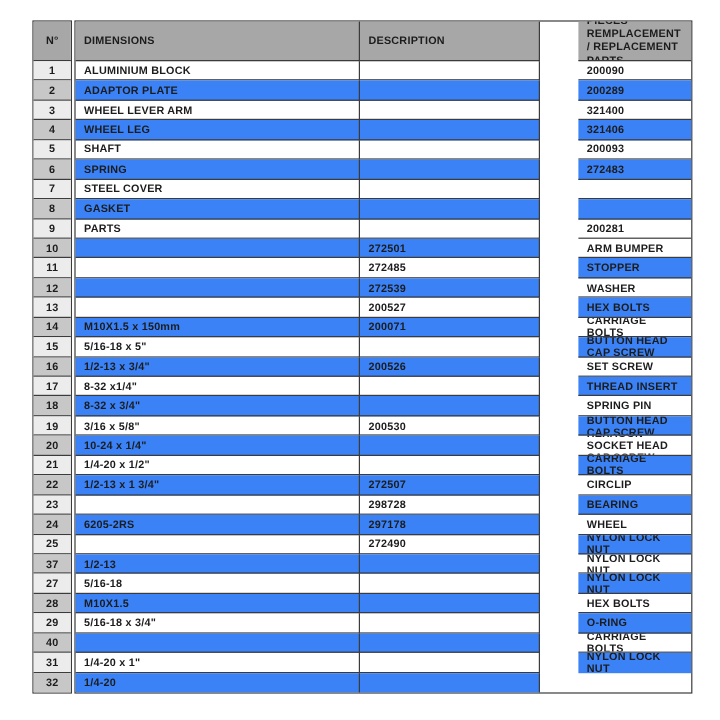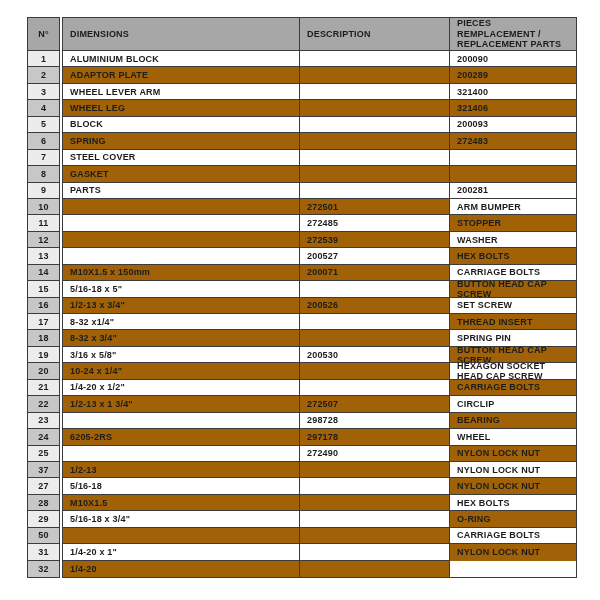--- a/index.html
+++ b/index.html
@@ -63,27 +63,27 @@
     align-items: center;
     padding: 0 4px 0 7px;
     font-size: 9px;
     font-weight: bold;
     letter-spacing: 0.2px;
     color: #1c1c1c;
     box-sizing: border-box;
     overflow: hidden;
     white-space: pre-line;
   }
-  .main-col > div:nth-child(3n) { border-right: none; }
+  .main-col > div:nth-child(3n) { border-right: none; margin-left: 32px; }
   .main-col > div:nth-last-child(-n+3) { border-bottom: none; }
   .header-cell {
     background: #a7a7a7;
     line-height: 1.2;
   }
-  .cell.even { background: #a16207; }
+  .cell.even { background: #3b82f6; }
 </style>
 </head>
 <body>
 
 <div class="parts-table">
   <div class="num-col">
     <div class="num-header">N°</div>
   <div class="num-cell">1</div>
       <div class="num-cell even">2</div>
       <div class="num-cell">3</div>
@@ -106,41 +106,41 @@
       <div class="num-cell even">20</div>
       <div class="num-cell">21</div>
       <div class="num-cell even">22</div>
       <div class="num-cell">23</div>
       <div class="num-cell even">24</div>
       <div class="num-cell">25</div>
       <div class="num-cell even">37</div>
       <div class="num-cell">27</div>
       <div class="num-cell even">28</div>
       <div class="num-cell">29</div>
-      <div class="num-cell even">50</div>
+      <div class="num-cell even">40</div>
       <div class="num-cell">31</div>
       <div class="num-cell even">32</div>
     </div>
   <div class="main-col">
     <div class="header-cell">DIMENSIONS</div>
     <div class="header-cell">DESCRIPTION</div>
     <div class="header-cell">PIECES REMPLACEMENT / REPLACEMENT PARTS</div>
   <div class="cell">ALUMINIUM BLOCK</div>
       <div class="cell"></div>
       <div class="cell">200090</div>
       <div class="cell even">ADAPTOR PLATE</div>
       <div class="cell even"></div>
       <div class="cell even">200289</div>
       <div class="cell">WHEEL LEVER ARM</div>
       <div class="cell"></div>
       <div class="cell">321400</div>
       <div class="cell even">WHEEL LEG</div>
       <div class="cell even"></div>
       <div class="cell even">321406</div>
-      <div class="cell">BLOCK</div>
+      <div class="cell">SHAFT</div>
       <div class="cell"></div>
       <div class="cell">200093</div>
       <div class="cell even">SPRING</div>
       <div class="cell even"></div>
       <div class="cell even">272483</div>
       <div class="cell">STEEL COVER</div>
       <div class="cell"></div>
       <div class="cell"></div>
       <div class="cell even">GASKET</div>
       <div class="cell even"></div>

